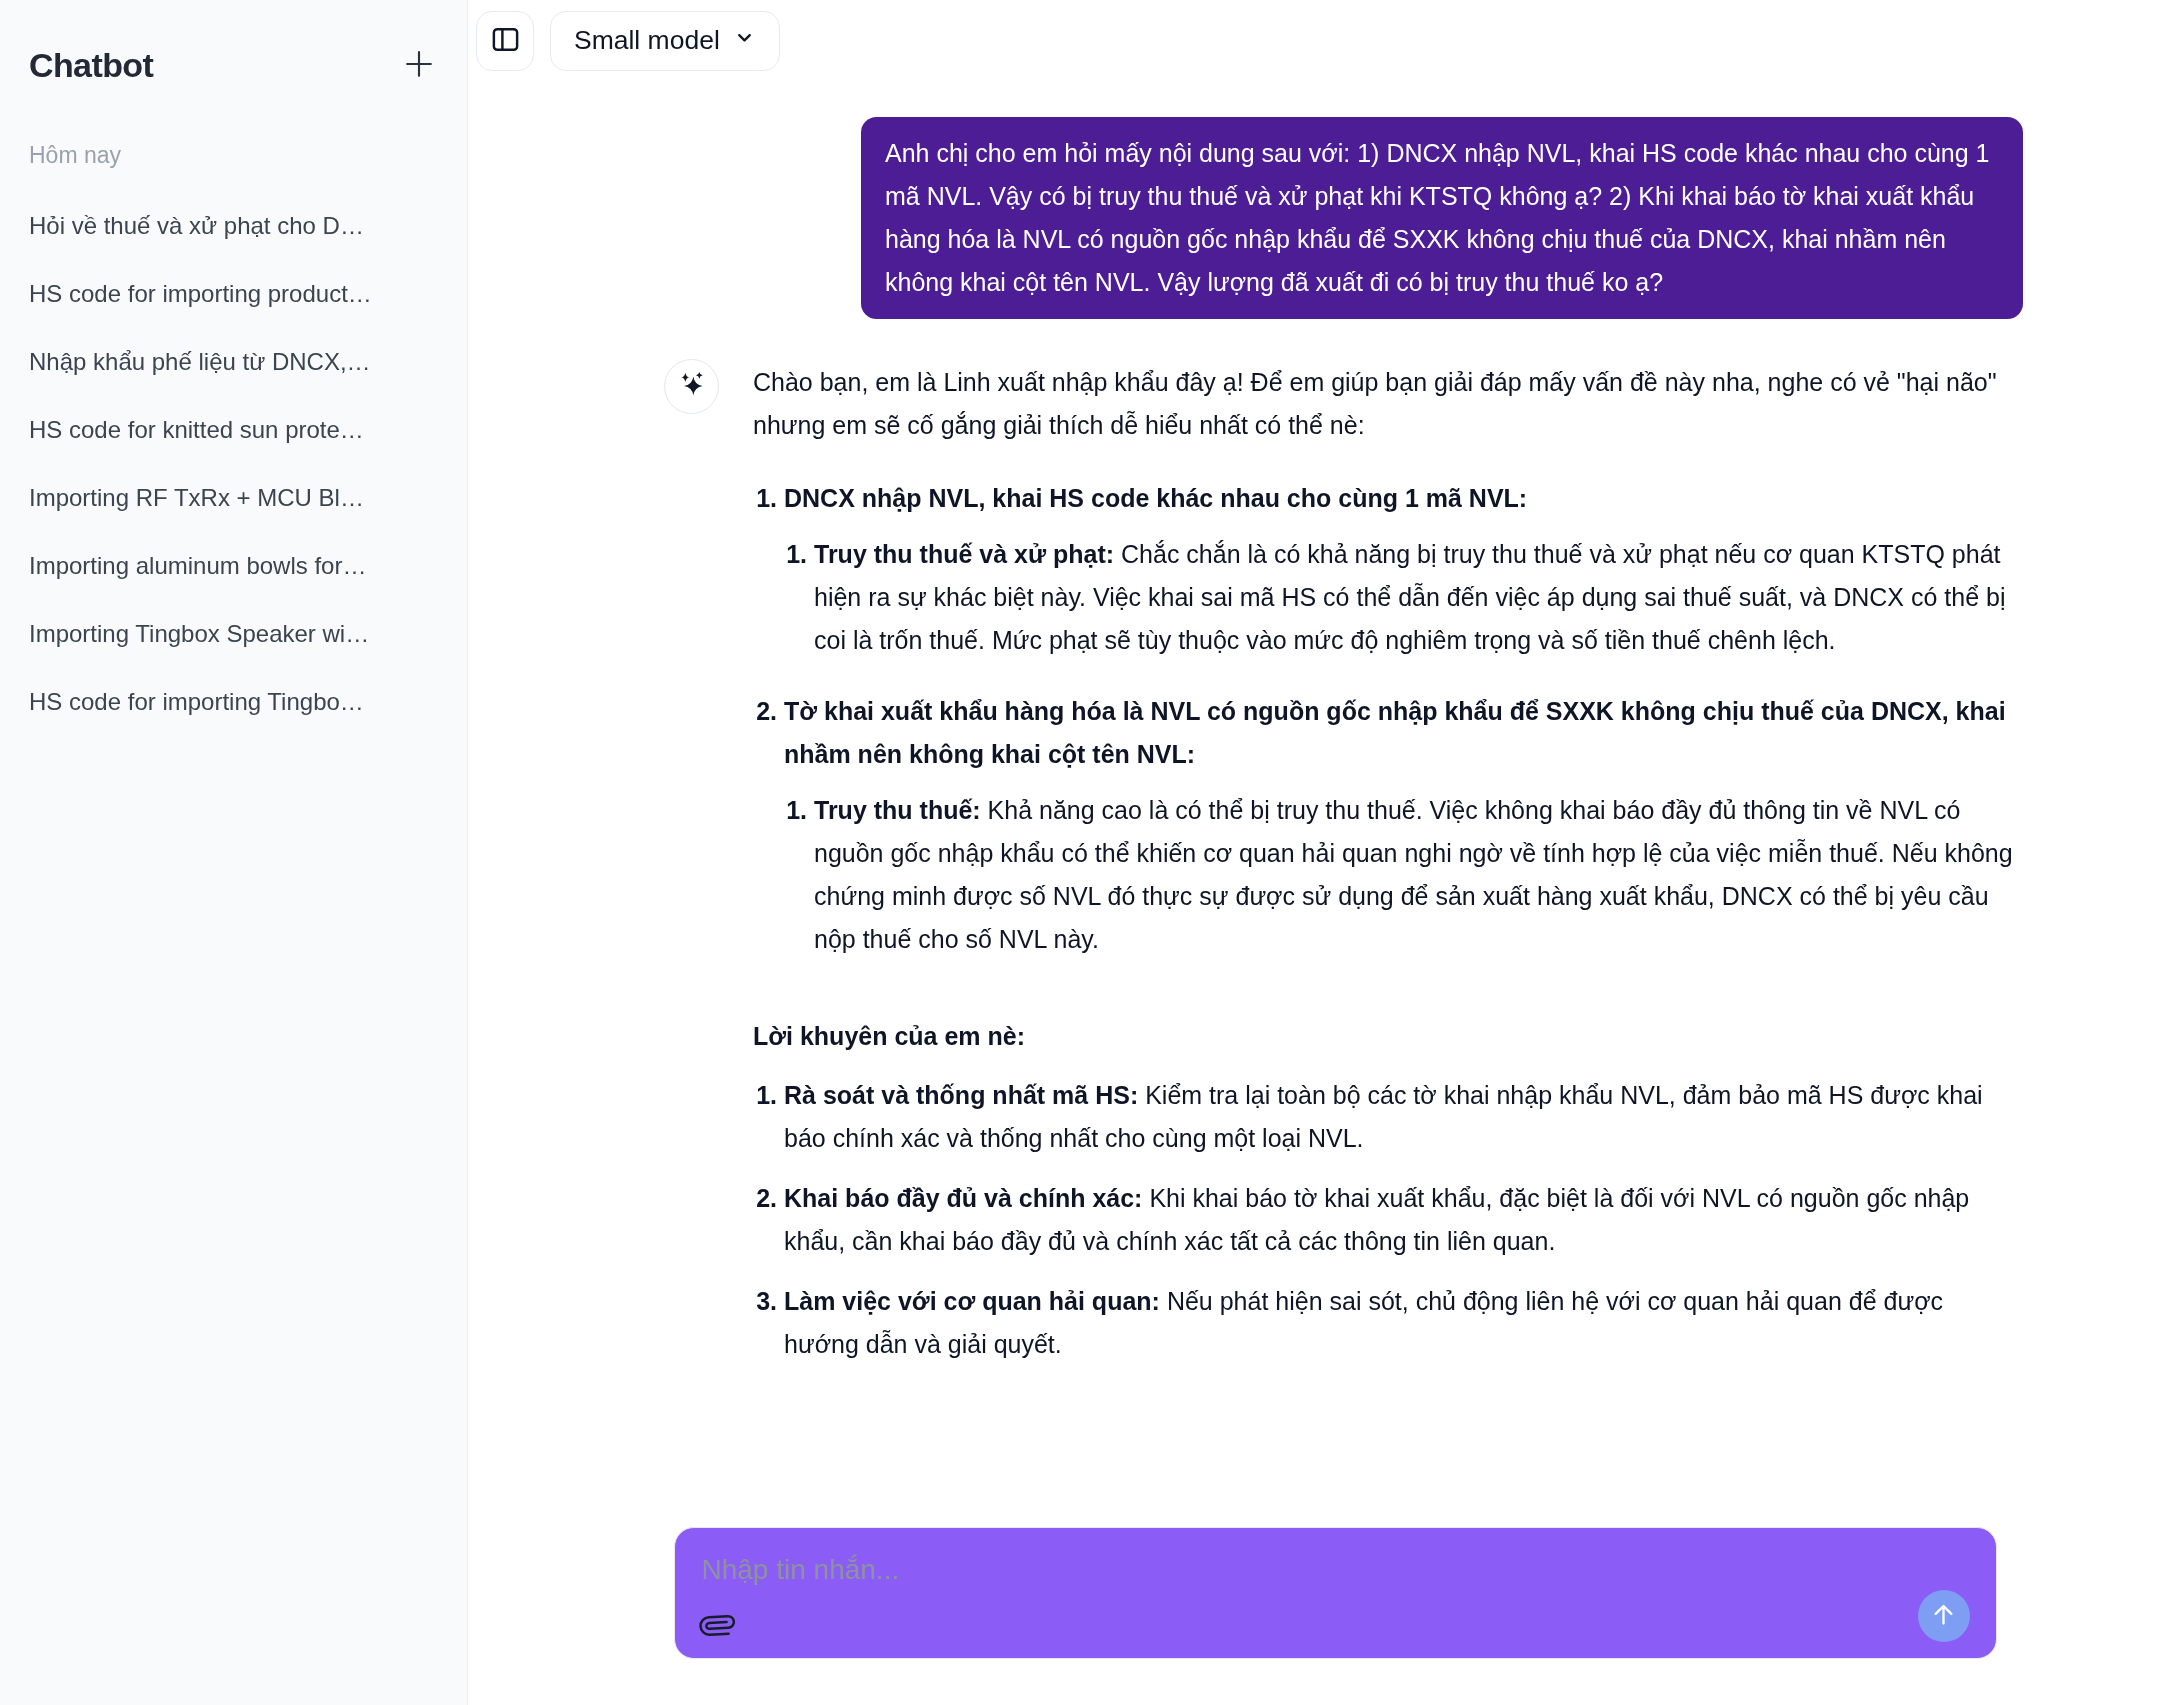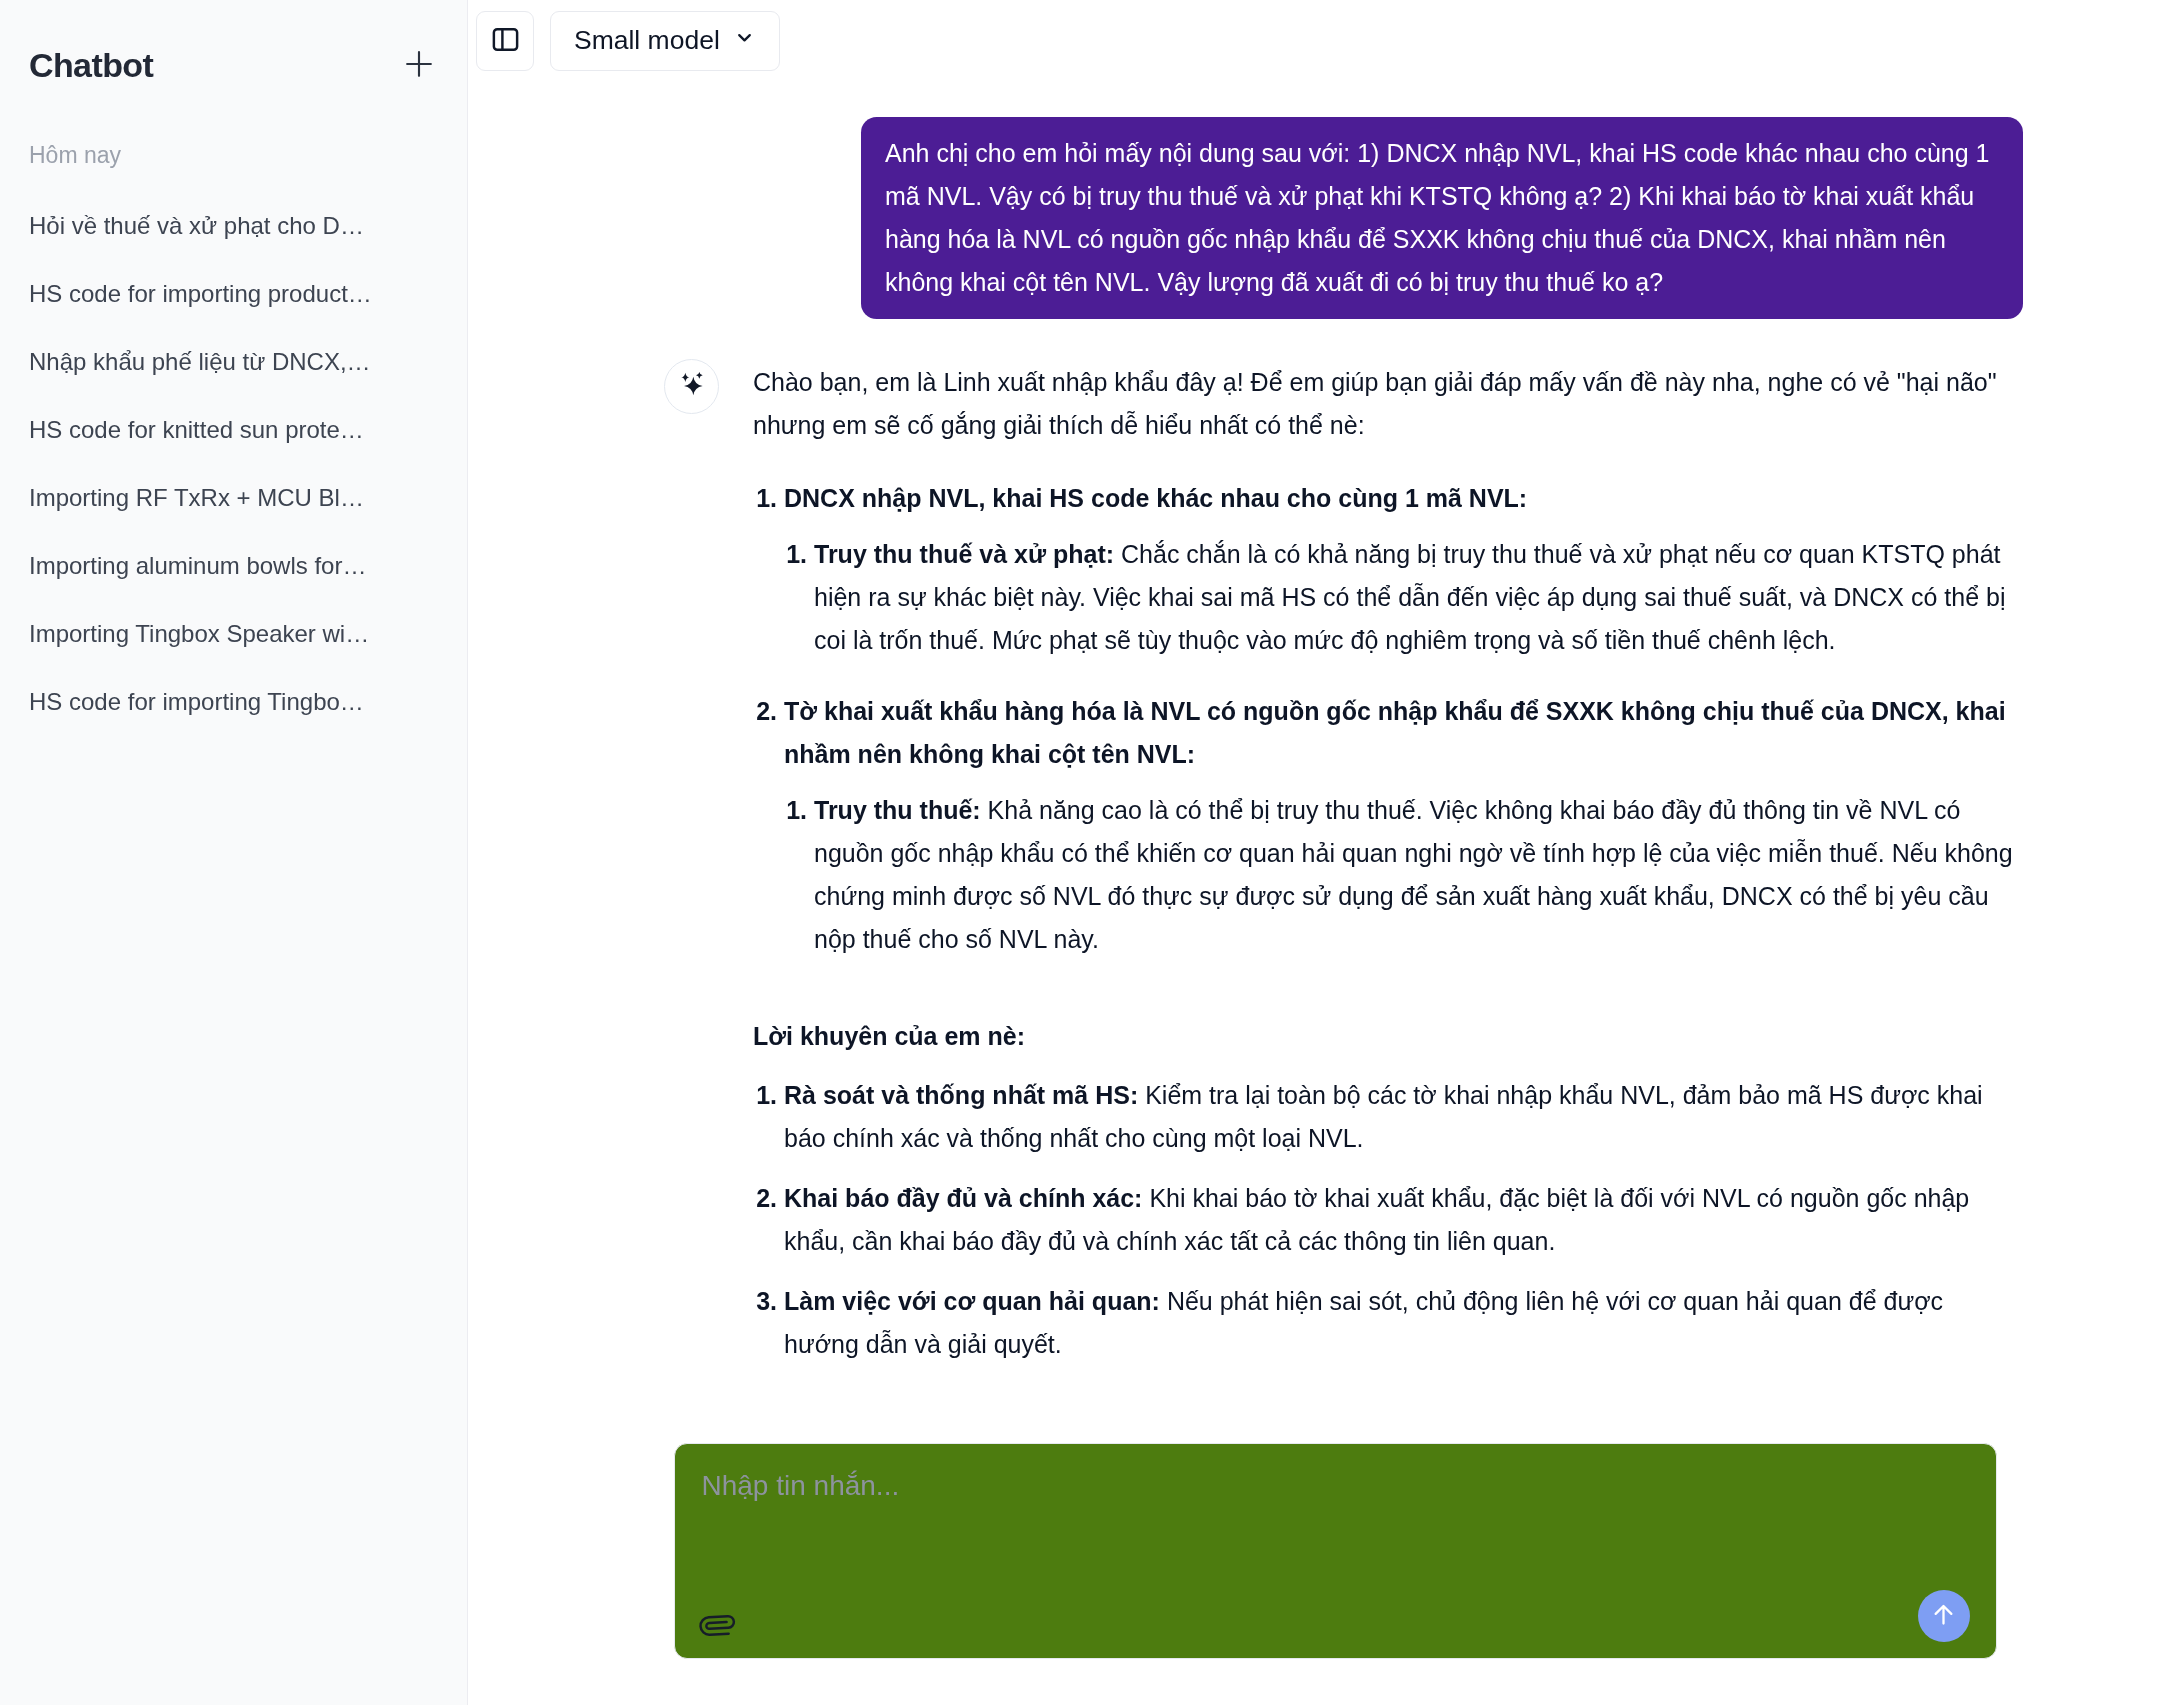--- a/index.html
+++ b/index.html
@@ -25,21 +25,21 @@
               display: flex; align-items: center; justify-content: center; cursor: pointer; }
   .sb-label { margin-top: 51px; font-size: 23px; color: #9ba1ac; }
   .sb-list { list-style: none; margin: 23px 0 0; padding: 0; }
   .sb-item { font-size: 24px; color: #3d4451; padding: 20px 0; cursor: pointer;
              white-space: nowrap; overflow: hidden; text-overflow: ellipsis; }
 
   
   .main { flex: 1; min-width: 0; display: flex; flex-direction: column; background: #fff; }
 
   .topbar { display: flex; align-items: center; gap: 15.6px; padding: 10.8px 0 0 8.4px; }
-  .tb-btn { height: 60px; border: 1.2px solid #e8eaef; border-radius: 9px; background: #fff;
+  .tb-btn { height: 60px; border: 1.2px solid #e8eaef; border-radius: 16px; background: #fff;
             display: flex; align-items: center; justify-content: center; cursor: pointer; }
   .tb-toggle { width: 58px; }
   .tb-model { padding: 0 23px; gap: 13.2px; font-size: 26.5px; color: #0e1525; font-family: inherit; }
 
   .chat { flex: 1; overflow: hidden; }
   .column { width: 1359px; margin-left: 196px; }
 
   .user-row { display: flex; justify-content: flex-end; margin-top: 46px; }
   .bubble {
     max-width: 1162px;
@@ -59,23 +59,23 @@
   .issues { margin-top: 30px; padding-left: 31px; }
   .issues > li { font-weight: 700; margin-bottom: 28px; }
   .nested { margin-top: 13.2px; padding-left: 30px; }
   .nested > li { font-weight: 700; }
   .regular { font-weight: 400; }
   .advice-h { font-weight: 700; margin-top: 54px; }
   .advice { margin-top: 16px; padding-left: 31px; }
   .advice > li { font-weight: 700; margin-bottom: 17px; }
 
   
-  .composer { position: relative; width: 1323px; height: 216px;
+  .composer { position: relative; width: 1323px; height: 132px;
               margin: 0 0 46px 206px;
-              background: #4d7c0f; border: 1.2px solid #e6e9ef; border-radius: 13px; }
+              background: #8b5cf6; border: 1.2px solid #e6e9ef; border-radius: 20px; }
   .composer textarea {
     position: absolute; inset: 0; width: 100%; height: 100%;
     background: transparent; border: 0; outline: 0; resize: none;
     font-family: inherit; font-size: 28px; line-height: 36px; color: #1f2733;
     padding: 24px 26.5px;
   }
   .composer textarea::placeholder { color: #8d939e; opacity: 1; }
   .attach { position: absolute; left: 21.7px; bottom: 8.4px; width: 41px; height: 46px;
             border: 0; background: none; cursor: pointer;
             display: flex; align-items: center; justify-content: center; }

